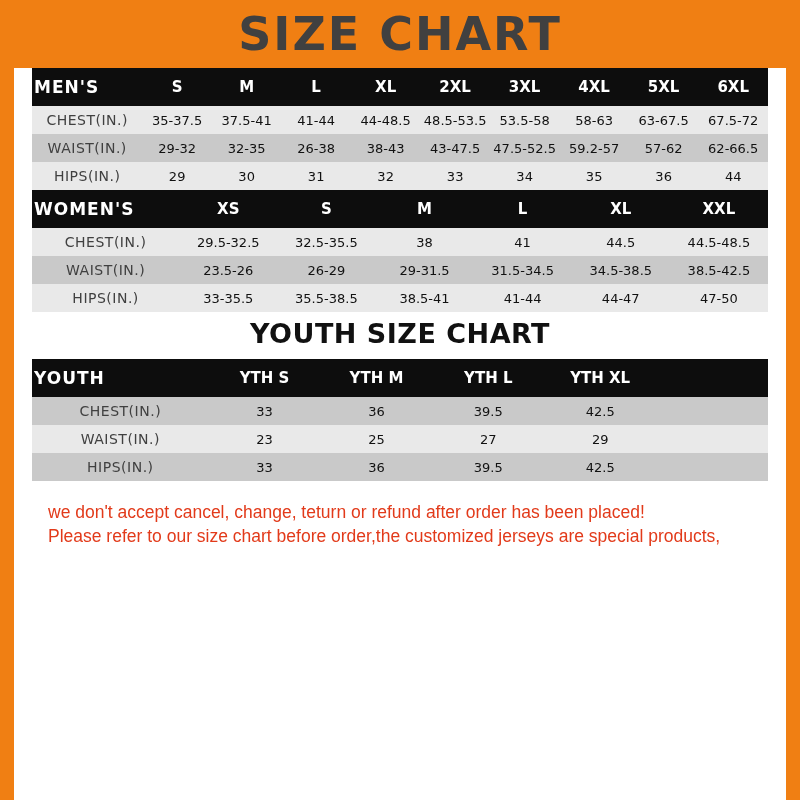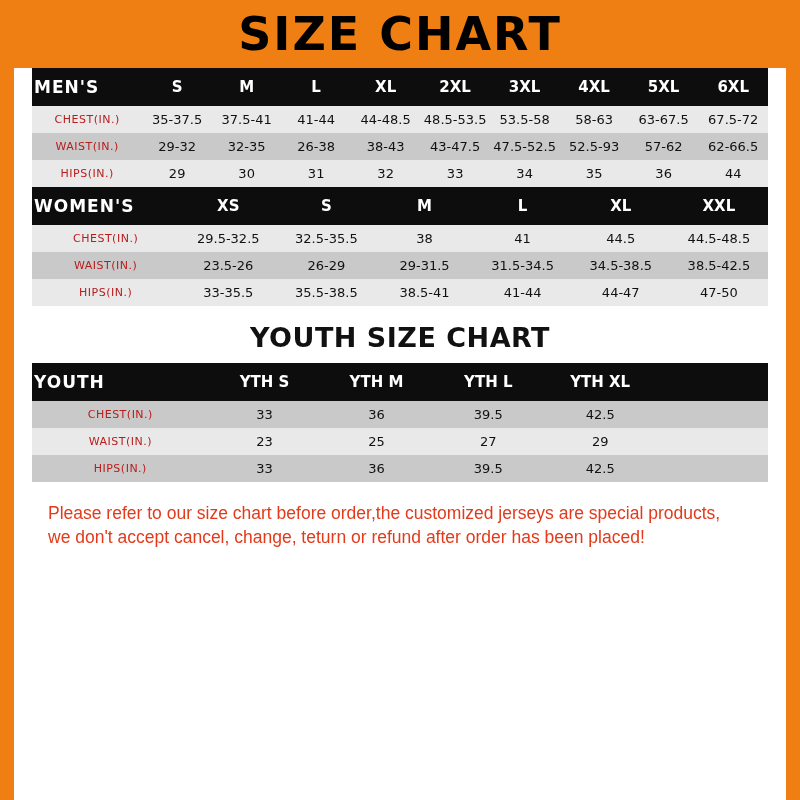--- a/index.html
+++ b/index.html
@@ -28,37 +28,37 @@
     display: flex;
     align-items: center;
     justify-content: center;
     margin: 0 -14px;
   }
   .banner-title {
     font-family: "DejaVu Sans", sans-serif;
     font-weight: bold;
     font-size: 46px;
     letter-spacing: 2px;
-    color: #000000;
+    color: #404040;
     line-height: 1;
   }
   .content {
     padding: 0 18px;
   }
   .section-title {
     text-align: center;
     font-family: "DejaVu Sans", sans-serif;
     font-weight: bold;
     font-size: 27px;
     color: #111;
     letter-spacing: 0.5px;
   }
   .t-man { margin-top: 16px; margin-bottom: 10px; }
   .t-women { margin-top: 22px; margin-bottom: 10px; }
-  .t-youth { margin-top: 16px; margin-bottom: 10px; }
+  .t-youth { margin-top: 6px; margin-bottom: 10px; }
 
   table.size {
     width: 100%;
     border-collapse: collapse;
     table-layout: fixed;
   }
   table.size th, table.size td {
     text-align: center;
     font-family: "DejaVu Sans", sans-serif;
   }
@@ -79,23 +79,23 @@
   }
   
   table.size tbody td {
     padding: 6px 2px;
     font-size: 13px;
     color: #111;
   }
   table.size tbody tr.light { background: #e9e9e9; }
   table.size tbody tr.dark  { background: #c9c9c9; }
   table.size tbody td.first {
-    font-size: 11px;
+    font-size: 14px;
     letter-spacing: 0.5px;
-    color: #b91c1c;
+    color: #404040;
   }
   
   .men-tbl col.lbl { width: 15%; }
   .women-tbl col.lbl { width: 20%; }
   .youth-tbl col.lbl { width: 24%; }
 
   .footnote {
     margin-top: 20px;
     padding: 0 16px;
     color: #e23a1a;
@@ -158,21 +158,21 @@
           <td>67.5-72</td>
         </tr>
         <tr class="dark">
           <td class="first">WAIST(IN.)</td>
           <td>29-32</td>
           <td>32-35</td>
           <td>26-38</td>
           <td>38-43</td>
           <td>43-47.5</td>
           <td>47.5-52.5</td>
-          <td>52.5-93</td>
+          <td>59.2-57</td>
           <td>57-62</td>
           <td>62-66.5</td>
         </tr>
         <tr class="light">
           <td class="first">HIPS(IN.)</td>
           <td>29</td>
           <td>30</td>
           <td>31</td>
           <td>32</td>
           <td>33</td>
@@ -278,18 +278,18 @@
           <td>33</td>
           <td>36</td>
           <td>39.5</td>
           <td>42.5</td>
           <td></td>
         </tr>
       </tbody>
     </table>
 
     <div class="footnote">
+      <div>we don't accept cancel, change, teturn or refund after order has been placed!</div>
       <div>Please refer to our size chart before order,the customized jerseys are special products,</div>
-      <div>we don't accept cancel, change, teturn or refund after order has been placed!</div>
     </div>
 
   </div>
 </div>
 
 </body></html>

